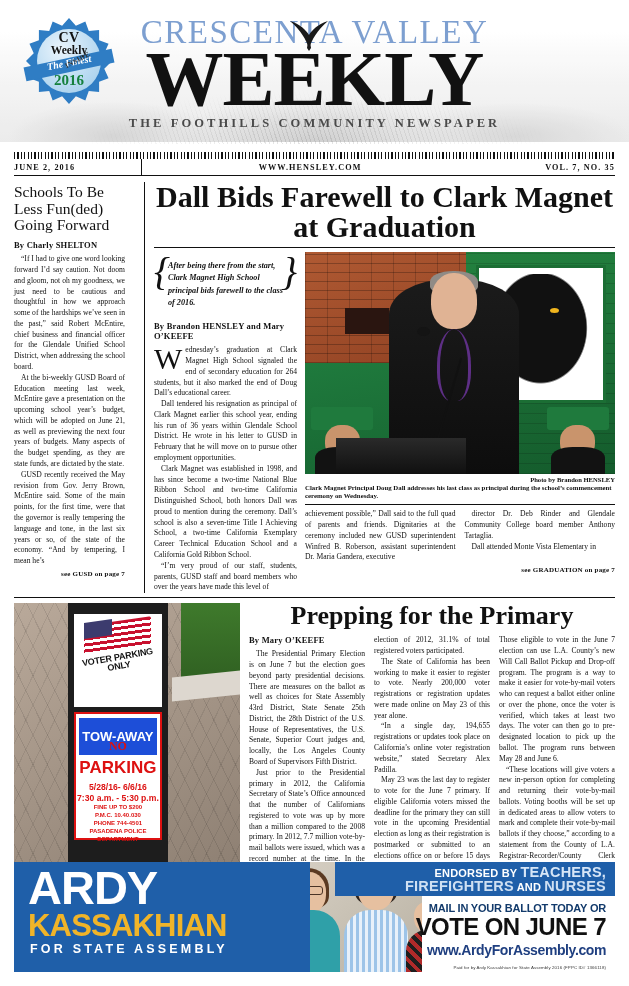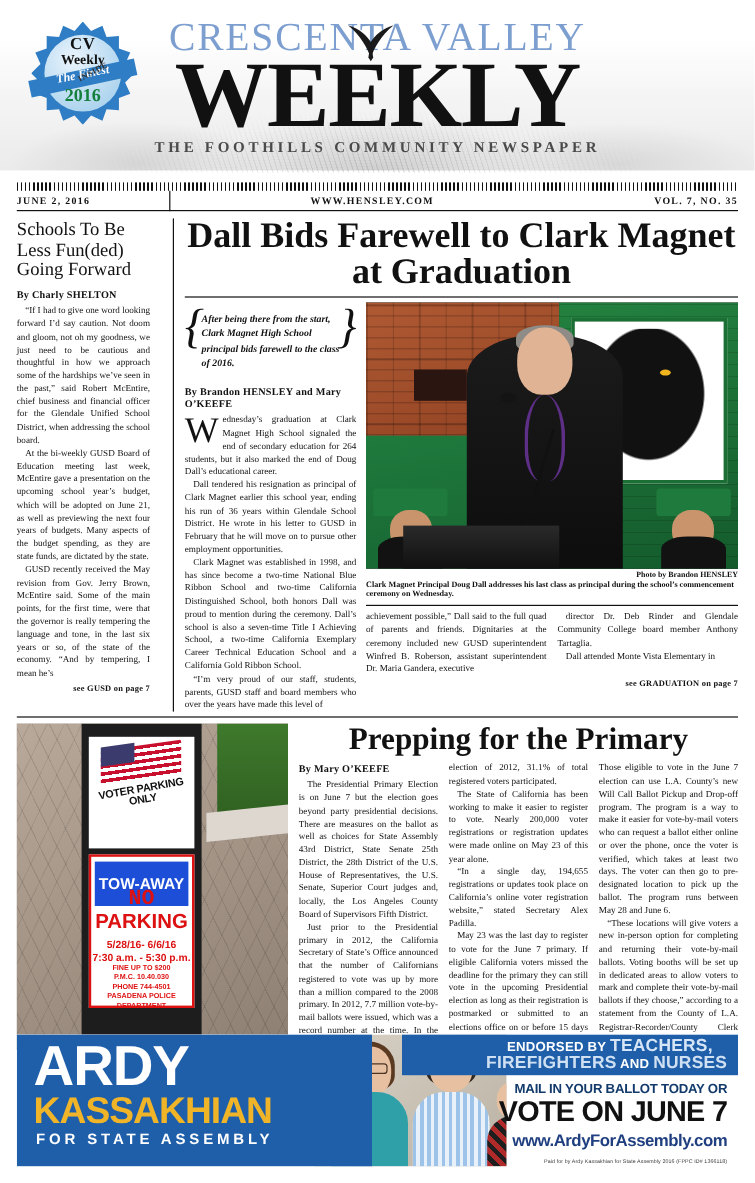--- a/index.html
+++ b/index.html
@@ -203,21 +203,21 @@
     background:
       linear-gradient(#c8102e 0 10%, #fff 10% 20%, #c8102e 20% 30%, #fff 30% 40%, #c8102e 40% 50%, #fff 50% 60%, #c8102e 60% 70%, #fff 70% 80%, #c8102e 80% 90%, #fff 90% 100%);
     transform: skewY(-8deg); border-radius:2px; }
   .vp-canton{ position:absolute; left:12%; top:8%; width:32%; height:17%; background:#3c3b6e; transform:skewY(-8deg);}
   .vp-txt1{ position:absolute; left:4%; top:42%; width:94%; text-align:center;
     font-family:"Liberation Sans", sans-serif; font-weight:700; font-size:9px; color:#111;
     transform:rotate(-10deg); line-height:1.05; letter-spacing:-.2px;}
   .vp-tow{ position:absolute; left:4%; top:3%; width:92%; background:#1d4ed8; color:#fff;
     text-align:center; font-family:"Liberation Sans",sans-serif; font-weight:700; font-size:13px; padding:11px 0;}
   .vp-no{ position:absolute; left:0; right:0; top:22%; text-align:center; color:#d11;
-    font-family:Liberation Mono, monospace; font-weight:700; font-size:18px; line-height:.95;}
+    font-family:Liberation Serif, serif; font-weight:700; font-size:12px; line-height:.95;}
   .vp-parking{ position:absolute; left:0; right:0; top:37%; text-align:center; color:#d11;
     font-family:"Liberation Sans",sans-serif; font-weight:700; font-size:17px; line-height:.95;}
   .vp-dates{ position:absolute; left:0; right:0; top:55%; text-align:center; color:#d11;
     font-family:"Liberation Sans",sans-serif; font-weight:700; font-size:8.6px; line-height:1.25;}
   .vp-fine{ position:absolute; left:0; right:0; top:73%; text-align:center; color:#d11;
     font-family:"Liberation Sans",sans-serif; font-weight:700; font-size:6px; line-height:1.3;}
 
   
   .ad{ position:absolute; left:14px; right:14px; bottom:14px; height:110px; overflow:hidden; background:#fff; }
   .ad-left{ position:absolute; left:0; top:0; width:296px; height:100%; background:#1f5fa9; }
@@ -235,21 +235,21 @@
     width:36px; height:42px; background:#e6c0a0; border-radius:46%; }
   .pers-hair{ position:absolute; left:50%; transform:translateX(-50%); top:0;
     width:42px; height:40px; border-radius:50% 50% 30% 30%; }
   .pers-body{ position:absolute; left:50%; transform:translateX(-50%); bottom:0;
     width:64px; height:62px; border-radius:26px 26px 0 0; }
   .pers-glass{ position:absolute; left:50%; transform:translateX(-50%); top:18px;
     width:30px; height:9px; border:1.4px solid #4b3426; border-radius:3px; }
   .ad-kid{ position:absolute; left:142px; bottom:0; width:46px; height:72px; }
   .ad-right{ position:absolute; right:0; top:0; width:305px; height:100%; }
   .ad-endorse{ position:absolute; right:0; top:0; width:280px; height:34px; background:#1f5fa9; }
-  .ad-e1{ position:absolute; right:21px; top:2px; font-family:"Liberation Sans",sans-serif;
+  .ad-e1{ position:absolute; right:9px; top:2px; font-family:"Liberation Sans",sans-serif;
     font-weight:700; font-size:11px; color:#fff; letter-spacing:.2px;}
   .ad-e1 b{ color:#d7e6f7; font-size:14.5px; }
   .ad-e2{ position:absolute; right:9px; top:16px; font-family:"Liberation Sans",sans-serif;
     font-weight:700; font-size:14.5px; color:#cfe0f3; letter-spacing:.2px;}
   .ad-e2 span{ font-size:11px; color:#fff; }
   .ad-mail{ position:absolute; right:9px; top:40px; font-family:"Liberation Sans",sans-serif;
     font-weight:700; font-size:11px; color:#123a6b; letter-spacing:-.2px;}
   .ad-vote{ position:absolute; right:9px; top:52px; font-family:"Liberation Sans",sans-serif;
     font-weight:700; font-size:24px; color:#111; letter-spacing:-.6px; line-height:1.05;}
   .ad-url{ position:absolute; right:9px; top:80px; font-family:"Liberation Sans",sans-serif;

